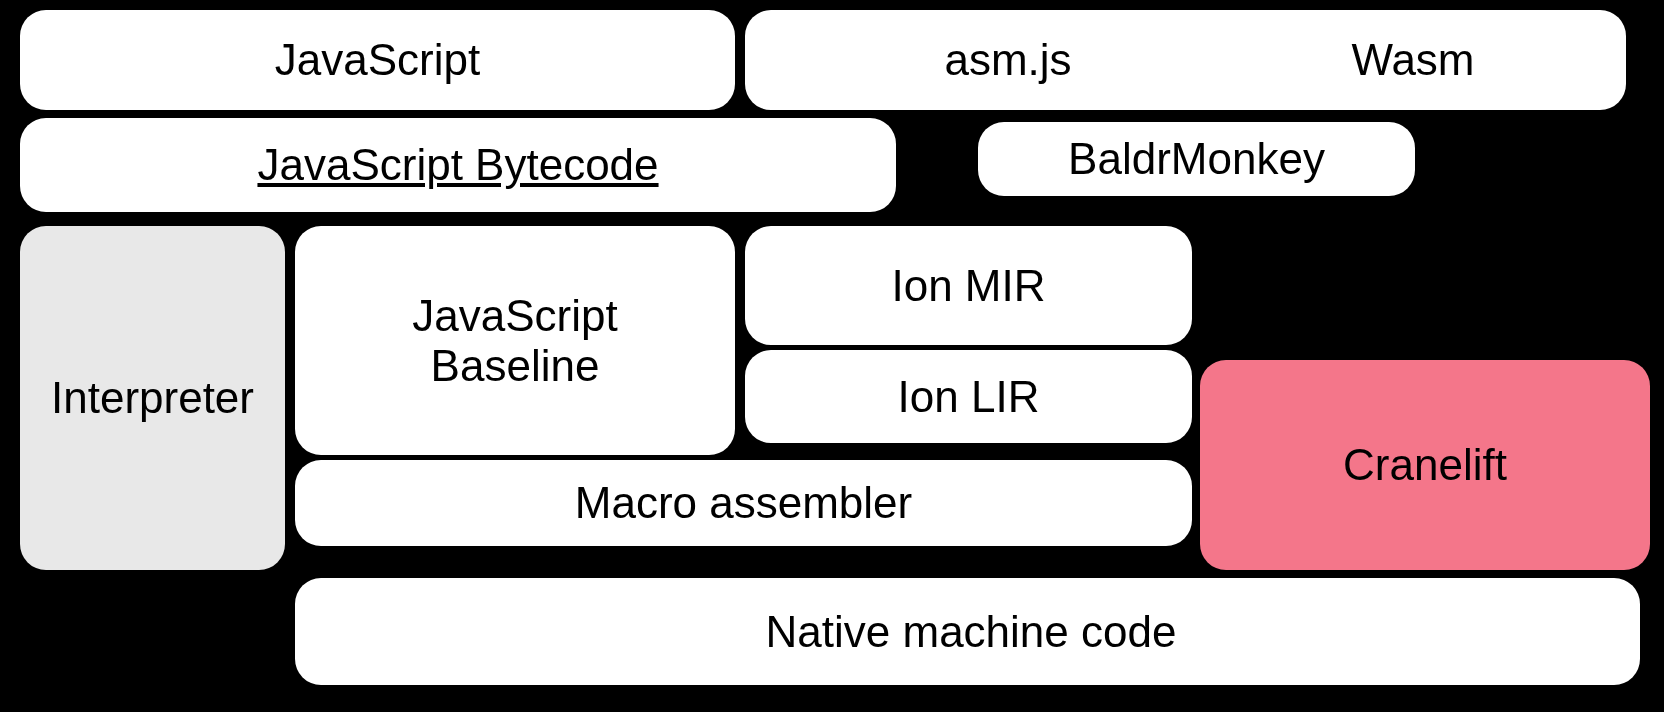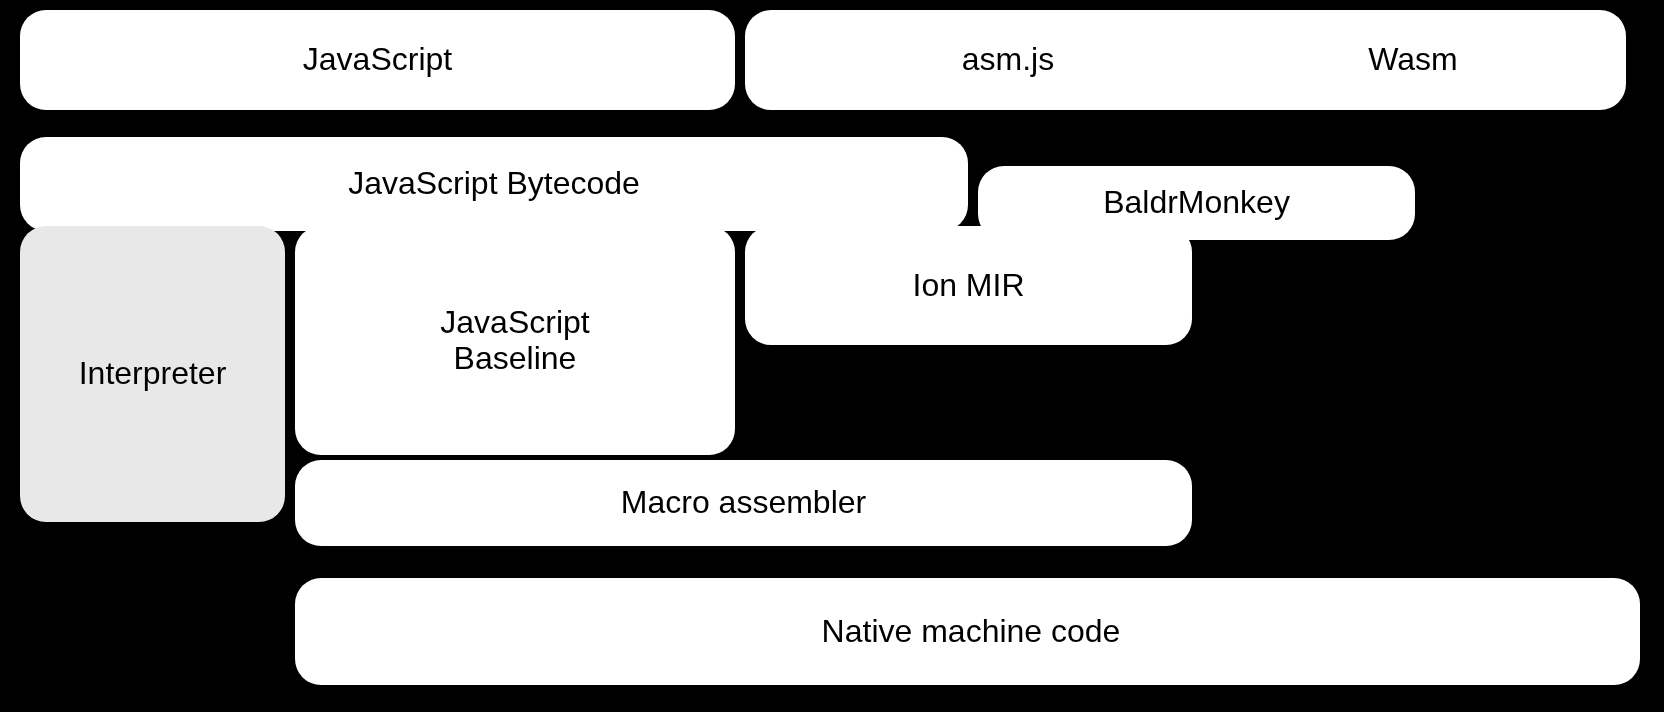--- a/index.html
+++ b/index.html
@@ -21,43 +21,43 @@
   }
   .node {
     position: absolute;
     box-sizing: border-box;
     border-radius: 26px;
     display: flex;
     align-items: center;
     justify-content: center;
     text-align: center;
     color: #000000;
-    font-size: 32px;
+    font-size: 44px;
     line-height: 1.12;
     font-weight: 400;
     letter-spacing: 0px;
     white-space: pre-line;
     user-select: none;
   }
   .fill-white  { background: #ffffff; }
   .fill-gray   { background: #e8e8e8; }
   .fill-green  { background: #ffffff; }
   .fill-pink   { background: #f4768a; }
 
   
   #n-javascript      { left: 20px;   top: 10px;  width: 715px; height: 100px; }
   #n-asmjs           { left: 745px;  top: 10px;  width: 526px; height: 100px; }
   #n-wasm            { left: 1200px; top: 10px;  width: 426px; height: 100px; }
 
   
-  #n-js-bytecode     { left: 20px;   top: 137px; width: 948px; height: 94px; }
-  #n-baldrmonkey     { left: 978px;  top: 122px; width: 437px; height: 74px; margin-top: 44px; }
+  #n-js-bytecode     { left: 20px;   top: 118px; width: 876px; height: 94px; text-decoration: underline; }
+  #n-baldrmonkey     { left: 978px;  top: 122px; width: 437px; height: 74px; }
 
   
-  #n-interpreter     { left: 20px;   top: 226px; width: 265px; height: 296px; }
+  #n-interpreter     { left: 20px;   top: 226px; width: 265px; height: 344px; }
   #n-js-baseline     { left: 295px;  top: 226px; width: 440px; height: 229px; }
   #n-ion-mir         { left: 745px;  top: 226px; width: 447px; height: 119px; }
   #n-ion-lir         { left: 745px;  top: 350px; width: 447px; height: 93px;  }
   #n-cranelift       { left: 1200px; top: 360px; width: 450px; height: 210px; }
   #n-macro-assembler { left: 295px;  top: 460px; width: 897px; height: 86px; }
   #n-native-code     { left: 295px;  top: 578px; width: 1345px; height: 107px; padding-left: 7px; }
 </style>
 </head>
 <body>
 
@@ -73,19 +73,21 @@
 
   <div class="node fill-white" id="n-baldrmonkey">BaldrMonkey</div>
 
   <div class="node fill-gray" id="n-interpreter">Interpreter</div>
 
   <div class="node fill-white" id="n-js-baseline">JavaScript
 Baseline</div>
 
   <div class="node fill-green" id="n-ion-mir">Ion MIR</div>
 
+  <div class="node fill-green" id="n-ion-lir">Ion LIR</div>
 
+  <div class="node fill-pink" id="n-cranelift">Cranelift</div>
 
   <div class="node fill-white" id="n-macro-assembler">Macro assembler</div>
 
   <div class="node fill-white" id="n-native-code">Native machine code</div>
 
 </div>
 
 </body></html>

